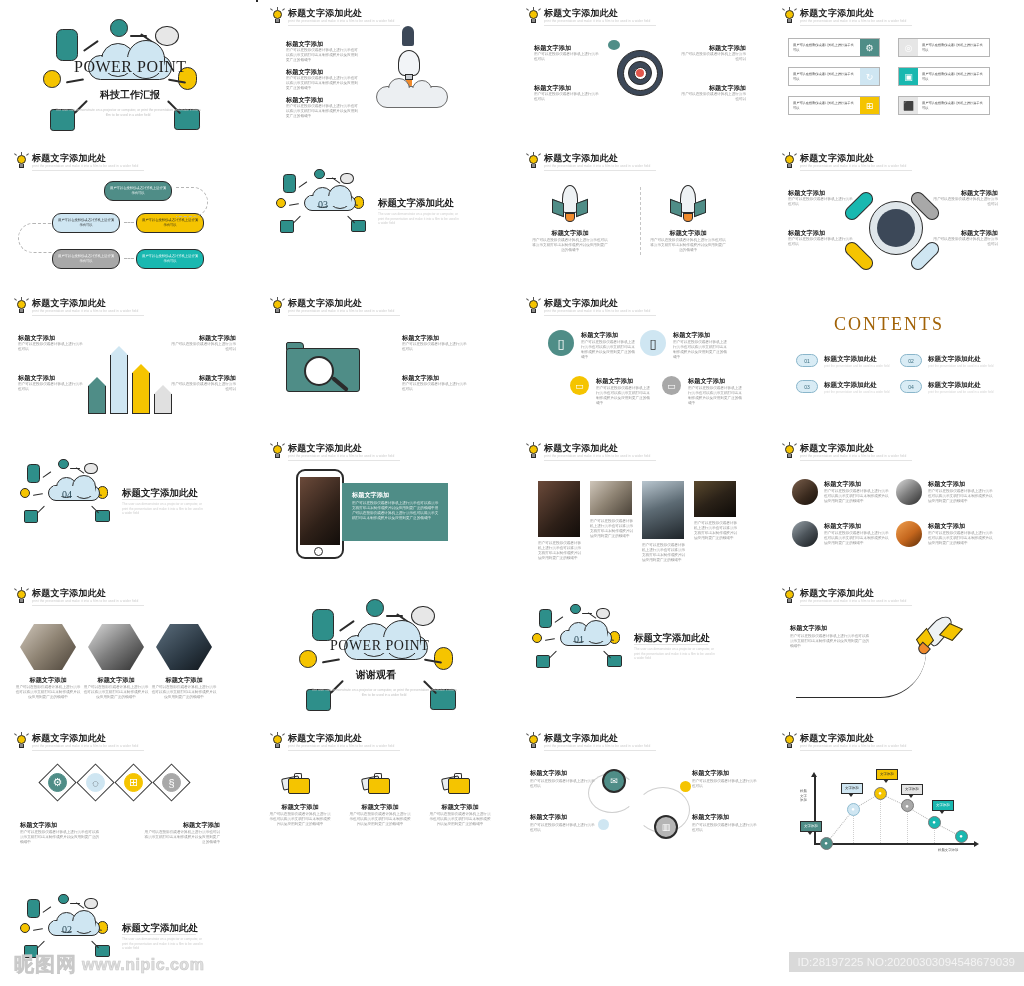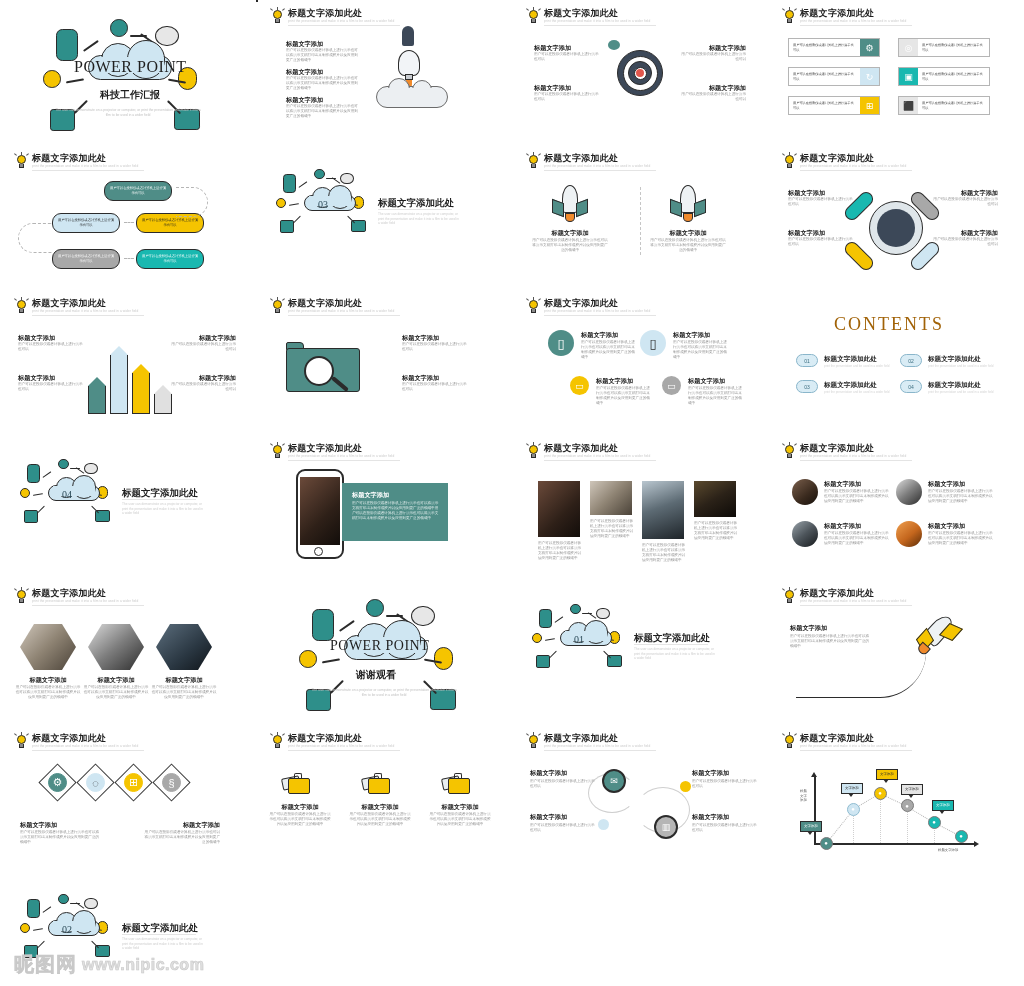--- a/index.html
+++ b/index.html
@@ -861,13 +861,14 @@
         <div style="position: absolute; left: 62px; top: 54px; font-size: 10px; font-family: &quot;Liberation Serif&quot;, serif; color: rgb(43, 74, 88);">02</div>
         <div style="position: absolute; left: 122px; top: 52px; font-size: 9.5px; font-weight: bold; color: rgb(31, 31, 31); white-space: nowrap;">标题文字添加此处</div>
         <div style="position: absolute; left: 122px; top: 64px; width: 74px; height: 1px; background: rgb(228, 228, 228);"></div>
         <div class="sm" style="position: absolute; left: 122px; top: 67px; width: 82px; color: rgb(205, 205, 205);">The user can demonstrate on a projector or computer, or print the presentation and make it into a film to be used in a wider field</div>
       </div>
     </div>
     <div style="position: absolute; left: 14px; bottom: 8px; display: flex; align-items: center; gap: 5px; white-space: nowrap;">
       <span style="font-size: 20px; font-weight: bold; color: rgb(224, 224, 224); -webkit-text-stroke: 0.6px rgb(200, 200, 200); letter-spacing: 1px;">昵图网</span>
       <span style="font-size: 16px; font-weight: bold; color: rgb(224, 224, 224); -webkit-text-stroke: 0.6px rgb(200, 200, 200); letter-spacing: 0.5px;">www.nipic.com</span>
     </div>
+    <div style="position: absolute; right: 0px; bottom: 14px; background: rgb(217, 217, 217); color: rgb(244, 244, 244); font-size: 11.5px; padding: 4px 9px; white-space: nowrap;">ID:28197225 NO:20200303094548679039</div>
   </div>
 
 </body></html>

